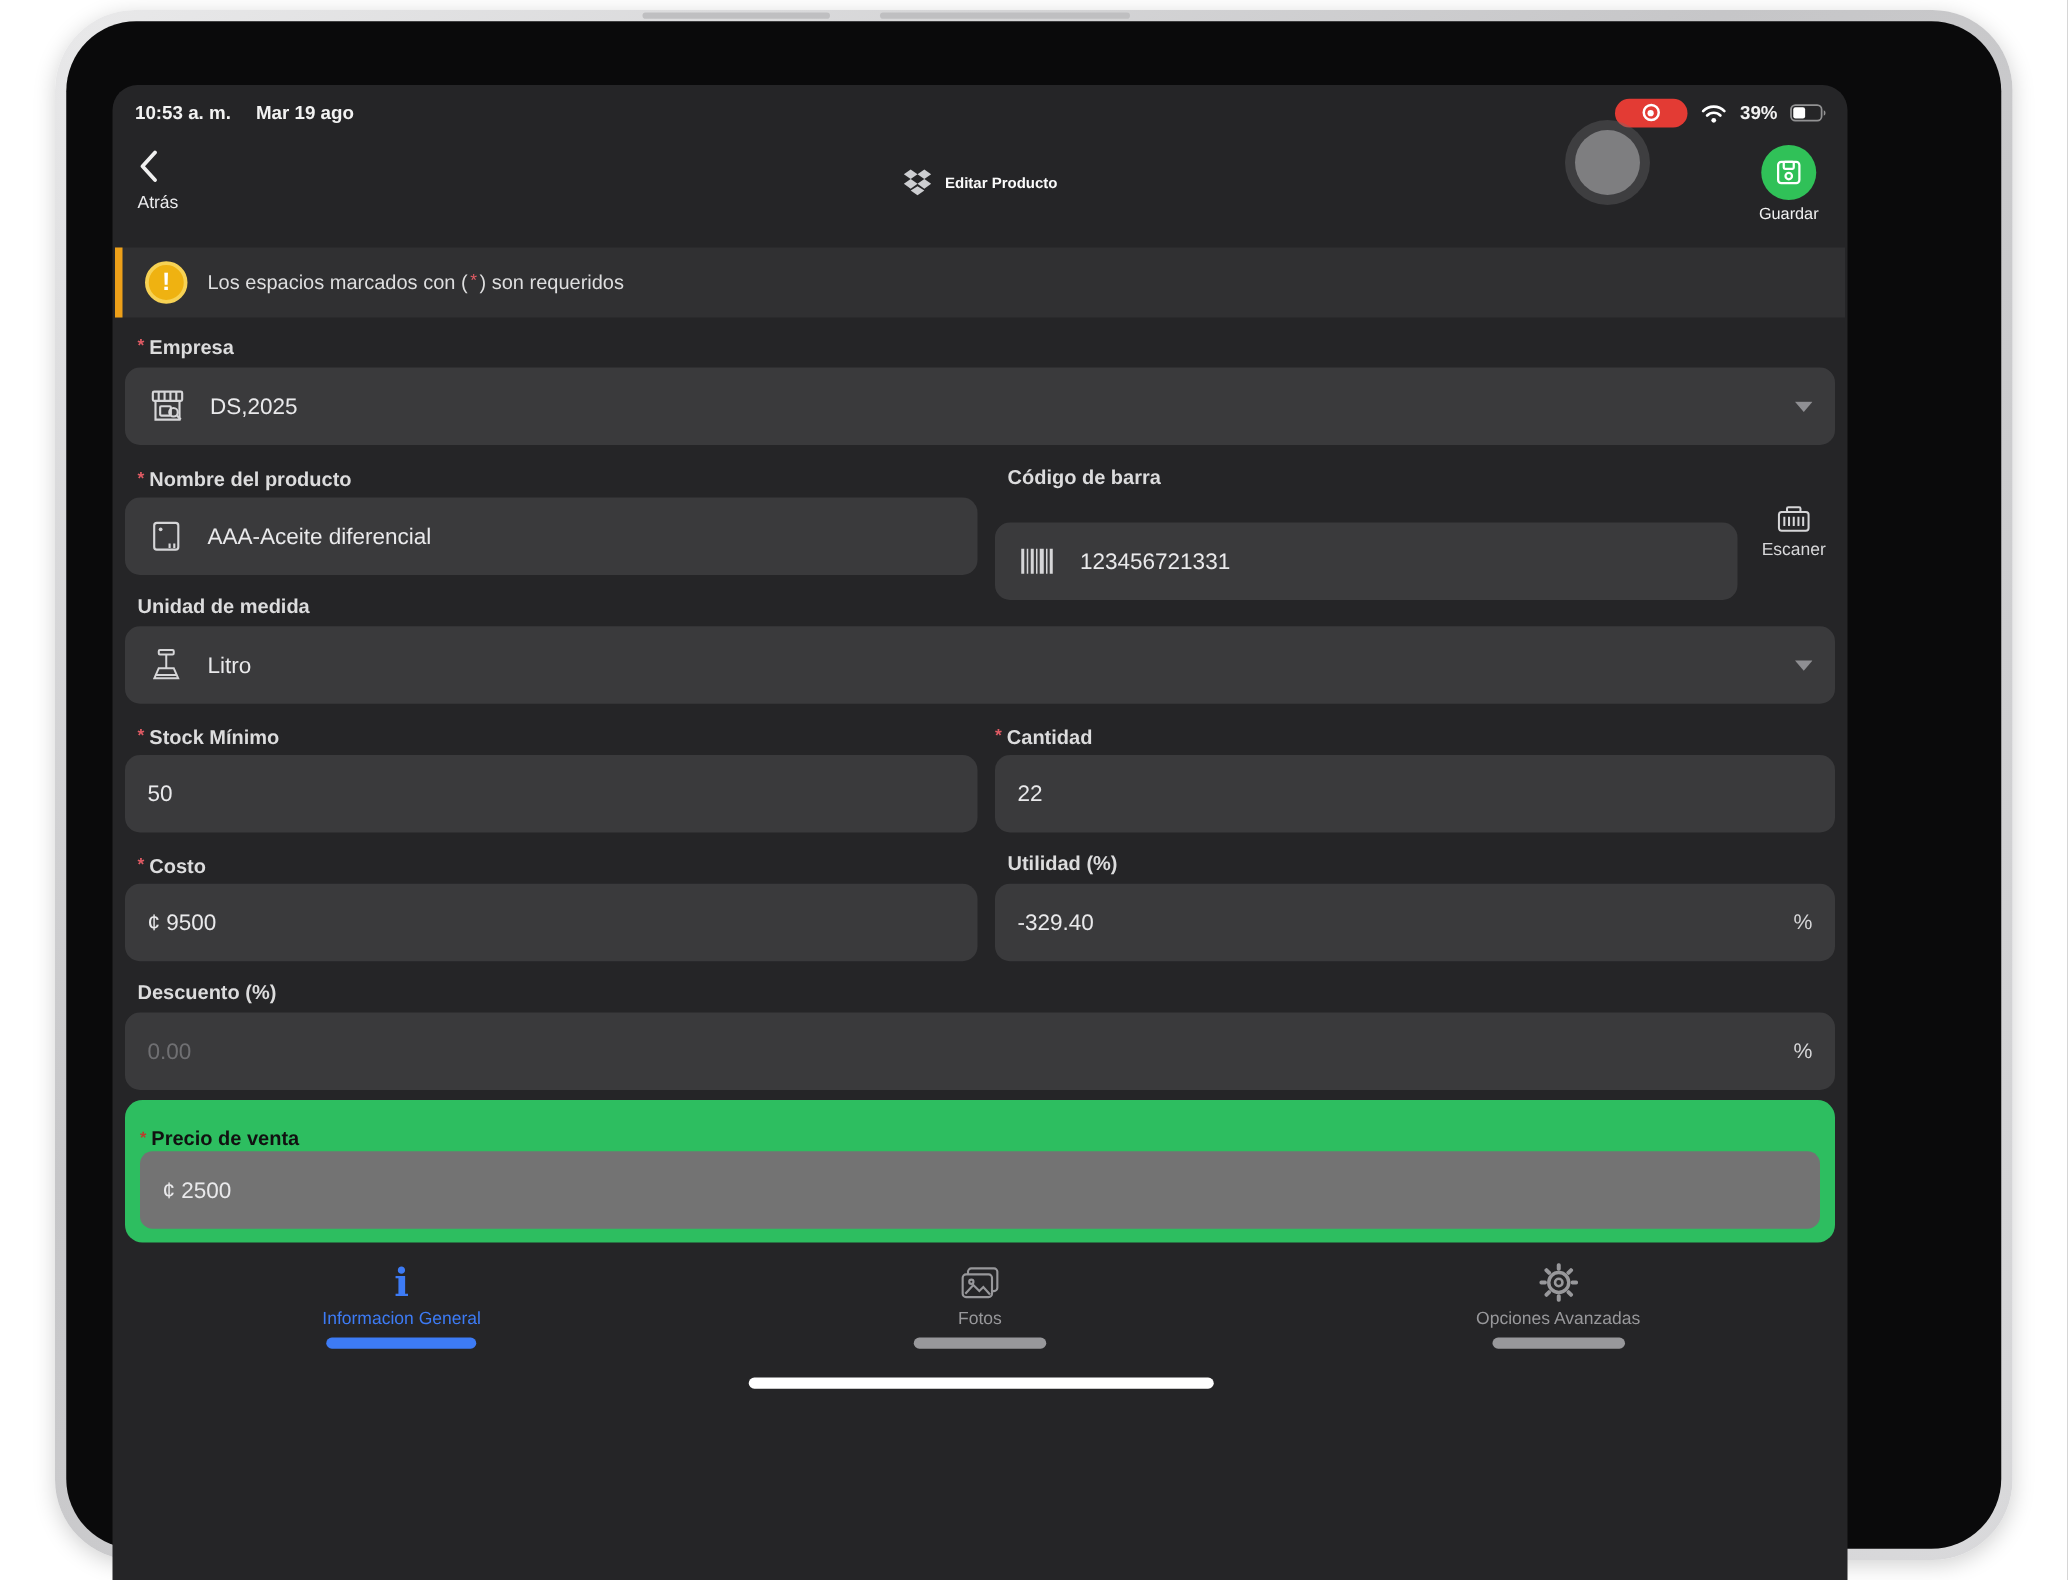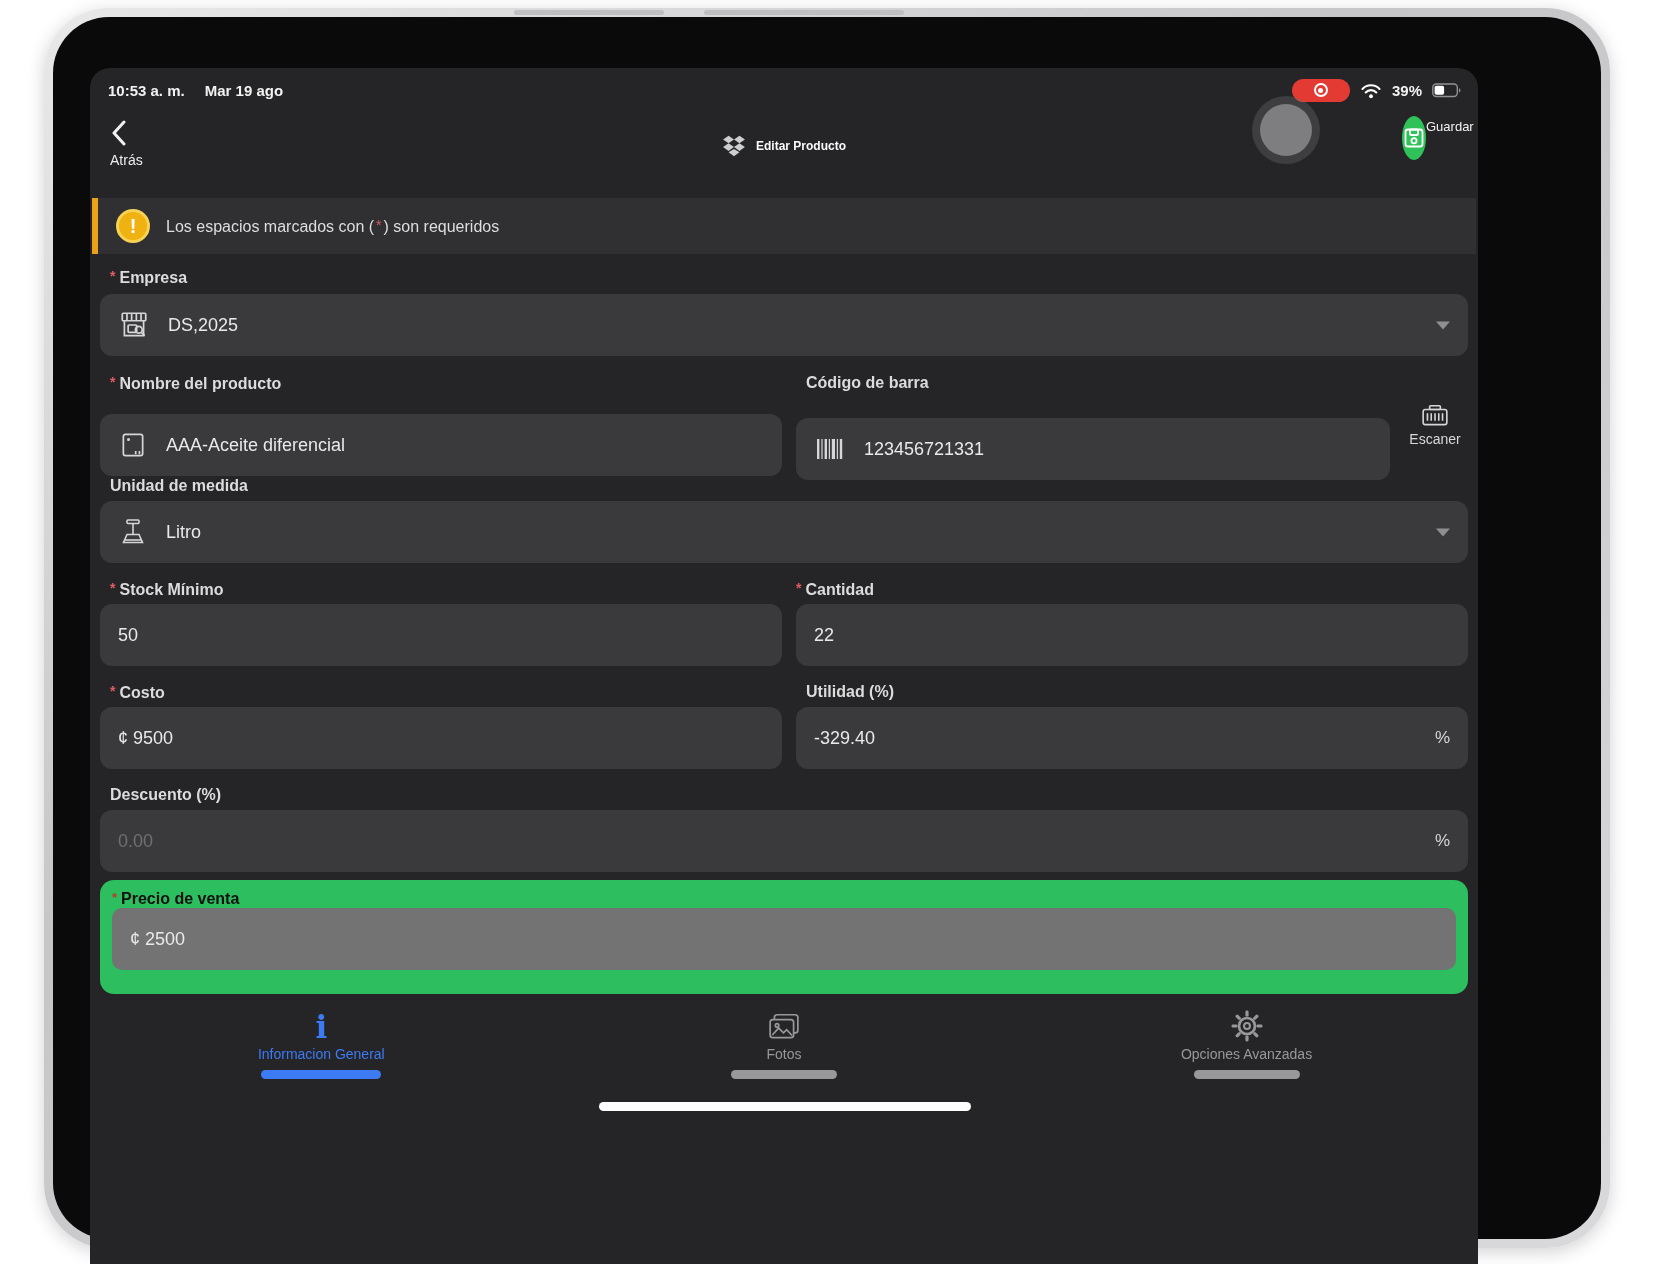--- a/index.html
+++ b/index.html
@@ -29,21 +29,21 @@
   .rec-dot { width:5px; height:5px; border-radius:50%; background:#fff; }
   .batt-pct { font-size:15px; font-weight:bold; color:#f2f2f2; }
 
   
   .back-btn { position:absolute; left:20px; top:52px; width:60px; text-align:left; cursor:pointer; }
   .back-label { font-size:14px; color:#ececee; margin-top:2px; margin-left:0px; }
   .nav-title { position:absolute; top:66px; left:0; width:100%; display:flex; justify-content:center; align-items:center; gap:10px; }
   .nav-title-text { font-size:12px; font-weight:bold; color:#fafafa; }
   .cursor-circle { position:absolute; left:1170px; top:36px; width:52px; height:52px; border-radius:50%;
                    background:#7e7e80; box-shadow:0 0 0 8px rgba(110,110,112,.35); }
-  .save-btn { position:absolute; right:18px; top:48px; width:58px; display:flex; flex-direction:row; cursor:pointer; }
+  .save-btn { position:absolute; right:18px; top:48px; width:58px; display:flex; flex-direction:column; align-items:center; cursor:pointer; }
   .save-circle { width:44px; height:44px; border-radius:50%; background:var(--green2); display:flex; align-items:center; justify-content:center; }
   .save-label { font-size:13px; color:#f2f2f2; margin-top:3px; }
 
   
   .banner { position:absolute; left:2px; top:130px; width:1384px; height:56px; background:#303032;
             border-left:6px solid var(--warn-bar); display:flex; align-items:center; padding-left:18px; gap:16px; }
   .warn-icon { width:34px; height:34px; border-radius:50%; background:var(--warn-fill); border:3px solid var(--warn-ring);
                color:#fff; font-weight:bold; font-size:20px; display:flex; align-items:center; justify-content:center; }
   .banner-text { font-size:16px; color:#dededf; }
   .req { color:var(--red); margin-right:4px; font-size:14px; vertical-align:2px; }
@@ -54,21 +54,21 @@
   .f-label { position:absolute; font-size:16px; color:#dcdcdd;font-weight:bold; }
   .field { position:absolute; height:62px; background:#3a3a3c; border-radius:12px; display:flex; align-items:center; padding:0 18px; gap:18px; }
   .f-value { font-size:18px; color:#e9e9eb; }
   .f-placeholder { font-size:18px; color:#6f6f72; }
   .f-suffix { margin-left:auto; font-size:17px; color:#d6d6d8; }
   .chev { margin-left:auto; }
   .escaner { position:absolute; left:1300px; width:70px; display:flex; flex-direction:column; align-items:center; cursor:pointer; }
   .escaner-label { font-size:14px; color:#d8d8da; margin-top:3px; }
 
   
-  .price-card { position:absolute; left:0px; top:812px; width:1368px; height:114px; border-radius:14px; background:var(--green); padding:10px 12px; }
+  .price-card { position:absolute; left:0px; top:812px; width:1368px; height:114px; border-radius:14px; background:var(--green); padding:22px 12px; }
   .price-label { font-size:16px; font-weight:bold; color:#111; }
   .price-label .req { color:#c0392b; font-size:13px; }
   .price-input { margin-top:0; height:62px; background:#737373; border-radius:10px; display:flex; align-items:center; padding:0 18px; }
 
   
   .tabbar { position:absolute; left:0; top:938px; width:1388px; height:80px; display:flex; }
   .tab { width:33.33%; display:flex; flex-direction:column; align-items:center; gap:4px; cursor:pointer; }
   .tab-icon { height:36px; display:flex; align-items:flex-end; justify-content:center; }
   .tab-label { font-size:14px; color:#98989b; }
   .tab-pill { height:9px; border-radius:5px; background:#98989b; width:106px; margin-top:4px; }
@@ -177,21 +177,21 @@
         <svg class="chev" width="14" height="9" viewBox="0 0 12 7">
           <polygon points="0,0 12,0 6,7" fill="#8f8f93"></polygon>
         </svg>
       </div>
 
       <div class="f-label" style="left:10px; top:306px;">
         <span class="req">*</span><span>Nombre del producto</span>
       </div>
       <div class="f-label" style="left:706px; top:306px;">Código de barra</div>
 
-      <div class="field" style="left:0px; top:346px; width:682px;">
+      <div class="field" style="left:0px; top:330px; width:682px;">
         <svg width="30" height="30" viewBox="0 0 28 28">
           <g stroke="#d6d6d8" stroke-width="1.6" fill="none">
             <rect x="5" y="4" width="18" height="20" rx="2"></rect>
             <circle cx="9.8" cy="8.8" r="1.4" fill="#d6d6d8" stroke="none"></circle>
             <path d="M16.5 19.5 v3.2 M20 19.5 v3.2"></path>
           </g>
         </svg>
         <span class="f-value">AAA-Aceite diferencial</span>
       </div>
 

